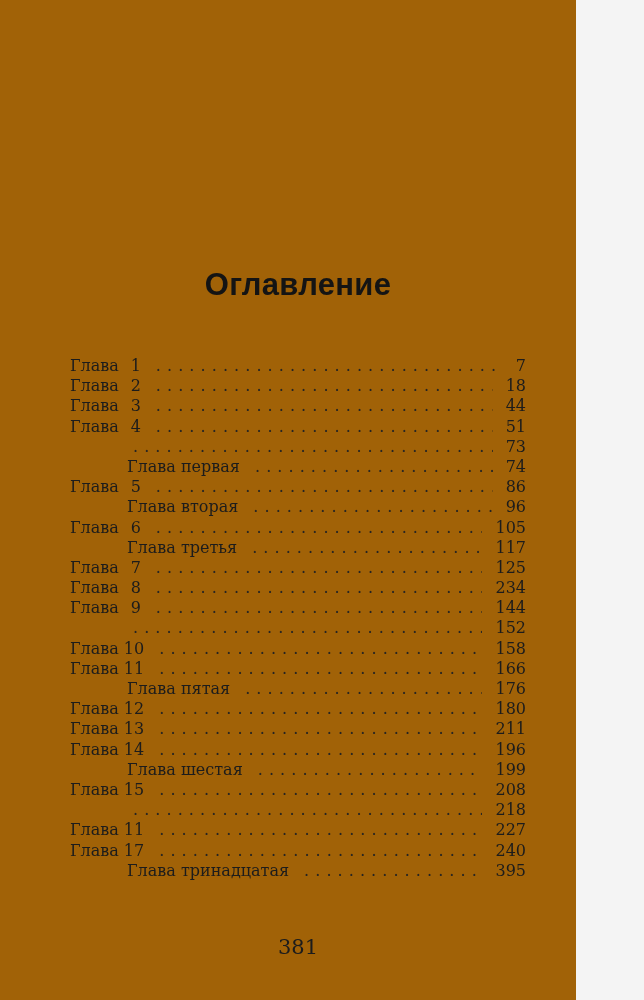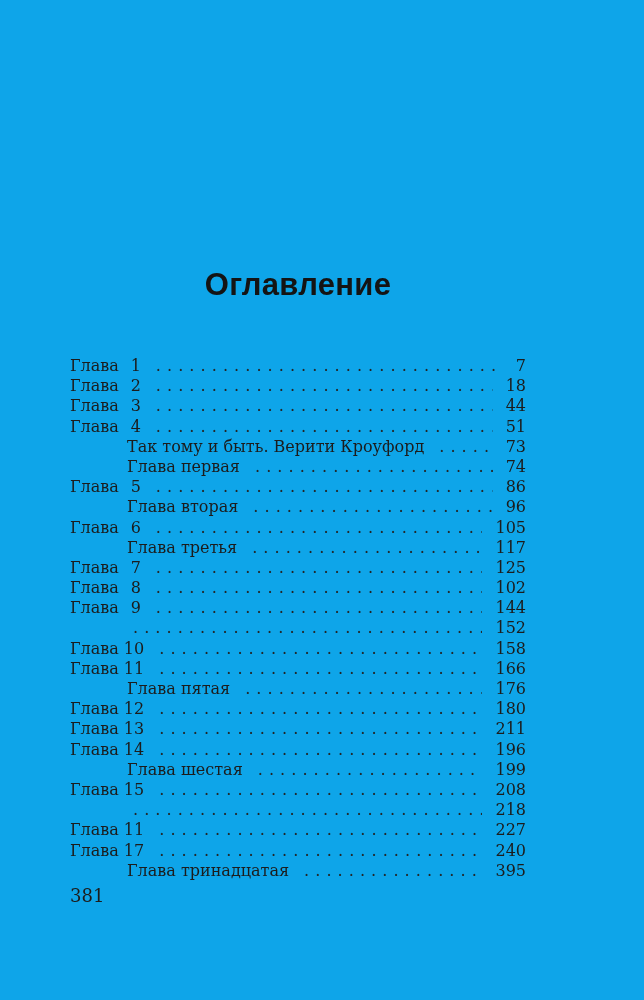--- a/index.html
+++ b/index.html
@@ -3,23 +3,23 @@
 <meta charset="utf-8">
 <style>
   * { margin: 0; padding: 0; box-sizing: border-box; }
   html, body { width: 644px; height: 1000px; }
   body {
     font-family: "DejaVu Serif", serif;
     background: #f4f4f4;
   }
   .page {
     position: relative;
-    width: 644px;
+    width: 576px;
     height: 1000px;
-    background: #0ea5e9;
+    background: #a16207;
     color: #1c1c1c;
     overflow: hidden;
   }
   .title {
     position: absolute;
     top: 268px;
     left: 70px;
     width: 456px;
     text-align: center;
     font-family: "Liberation Sans", sans-serif;
@@ -61,25 +61,25 @@
     letter-spacing: 0.5px;
     color: #242424;
   }
   .pagenum {
     flex: 0 0 auto;
     white-space: nowrap;
     text-align: right;
   }
   .folio {
     position: absolute;
-    top: 885px;
+    top: 935px;
     left: 70px;
     width: 456px;
-    text-align: left;
-    font-size: 18px;
+    text-align: center;
+    font-size: 21px;
     color: #1c1c1c;
   }
 </style>
 </head>
 <body>
 
 <div class="page">
   <h1 class="title">Оглавление</h1>
   <div class="toc">
   <div class="row">
@@ -100,21 +100,20 @@
     <span class="pagenum">44</span>
   </div>
 
   <div class="row">
     <span class="label">Глава<span class="chnum">4</span></span>
     <span class="dots">. . . . . . . . . . . . . . . . . . . . . . . . . . . . . . . . . . . . . . . . . . . . . . . . . . . . . . . . . . . . . . . . . . . . . . . . . . . . . . . . </span>
     <span class="pagenum">51</span>
   </div>
 
   <div class="row indent">
-    <span class="label">Так тому и быть. Верити Кроуфорд</span>
     <span class="dots">. . . . . . . . . . . . . . . . . . . . . . . . . . . . . . . . . . . . . . . . . . . . . . . . . . . . . . . . . . . . . . . . . . . . . . . . . . . . . . . . </span>
     <span class="pagenum">73</span>
   </div>
 
   <div class="row indent italic">
     <span class="label">Глава первая</span>
     <span class="dots">. . . . . . . . . . . . . . . . . . . . . . . . . . . . . . . . . . . . . . . . . . . . . . . . . . . . . . . . . . . . . . . . . . . . . . . . . . . . . . . . </span>
     <span class="pagenum">74</span>
   </div>
 
@@ -144,21 +143,21 @@
 
   <div class="row">
     <span class="label">Глава<span class="chnum">7</span></span>
     <span class="dots">. . . . . . . . . . . . . . . . . . . . . . . . . . . . . . . . . . . . . . . . . . . . . . . . . . . . . . . . . . . . . . . . . . . . . . . . . . . . . . . . </span>
     <span class="pagenum">125</span>
   </div>
 
   <div class="row">
     <span class="label">Глава<span class="chnum">8</span></span>
     <span class="dots">. . . . . . . . . . . . . . . . . . . . . . . . . . . . . . . . . . . . . . . . . . . . . . . . . . . . . . . . . . . . . . . . . . . . . . . . . . . . . . . . </span>
-    <span class="pagenum">102</span>
+    <span class="pagenum">234</span>
   </div>
 
   <div class="row">
     <span class="label">Глава<span class="chnum">9</span></span>
     <span class="dots">. . . . . . . . . . . . . . . . . . . . . . . . . . . . . . . . . . . . . . . . . . . . . . . . . . . . . . . . . . . . . . . . . . . . . . . . . . . . . . . . </span>
     <span class="pagenum">144</span>
   </div>
 
   <div class="row indent italic">
     <span class="dots">. . . . . . . . . . . . . . . . . . . . . . . . . . . . . . . . . . . . . . . . . . . . . . . . . . . . . . . . . . . . . . . . . . . . . . . . . . . . . . . . </span>

